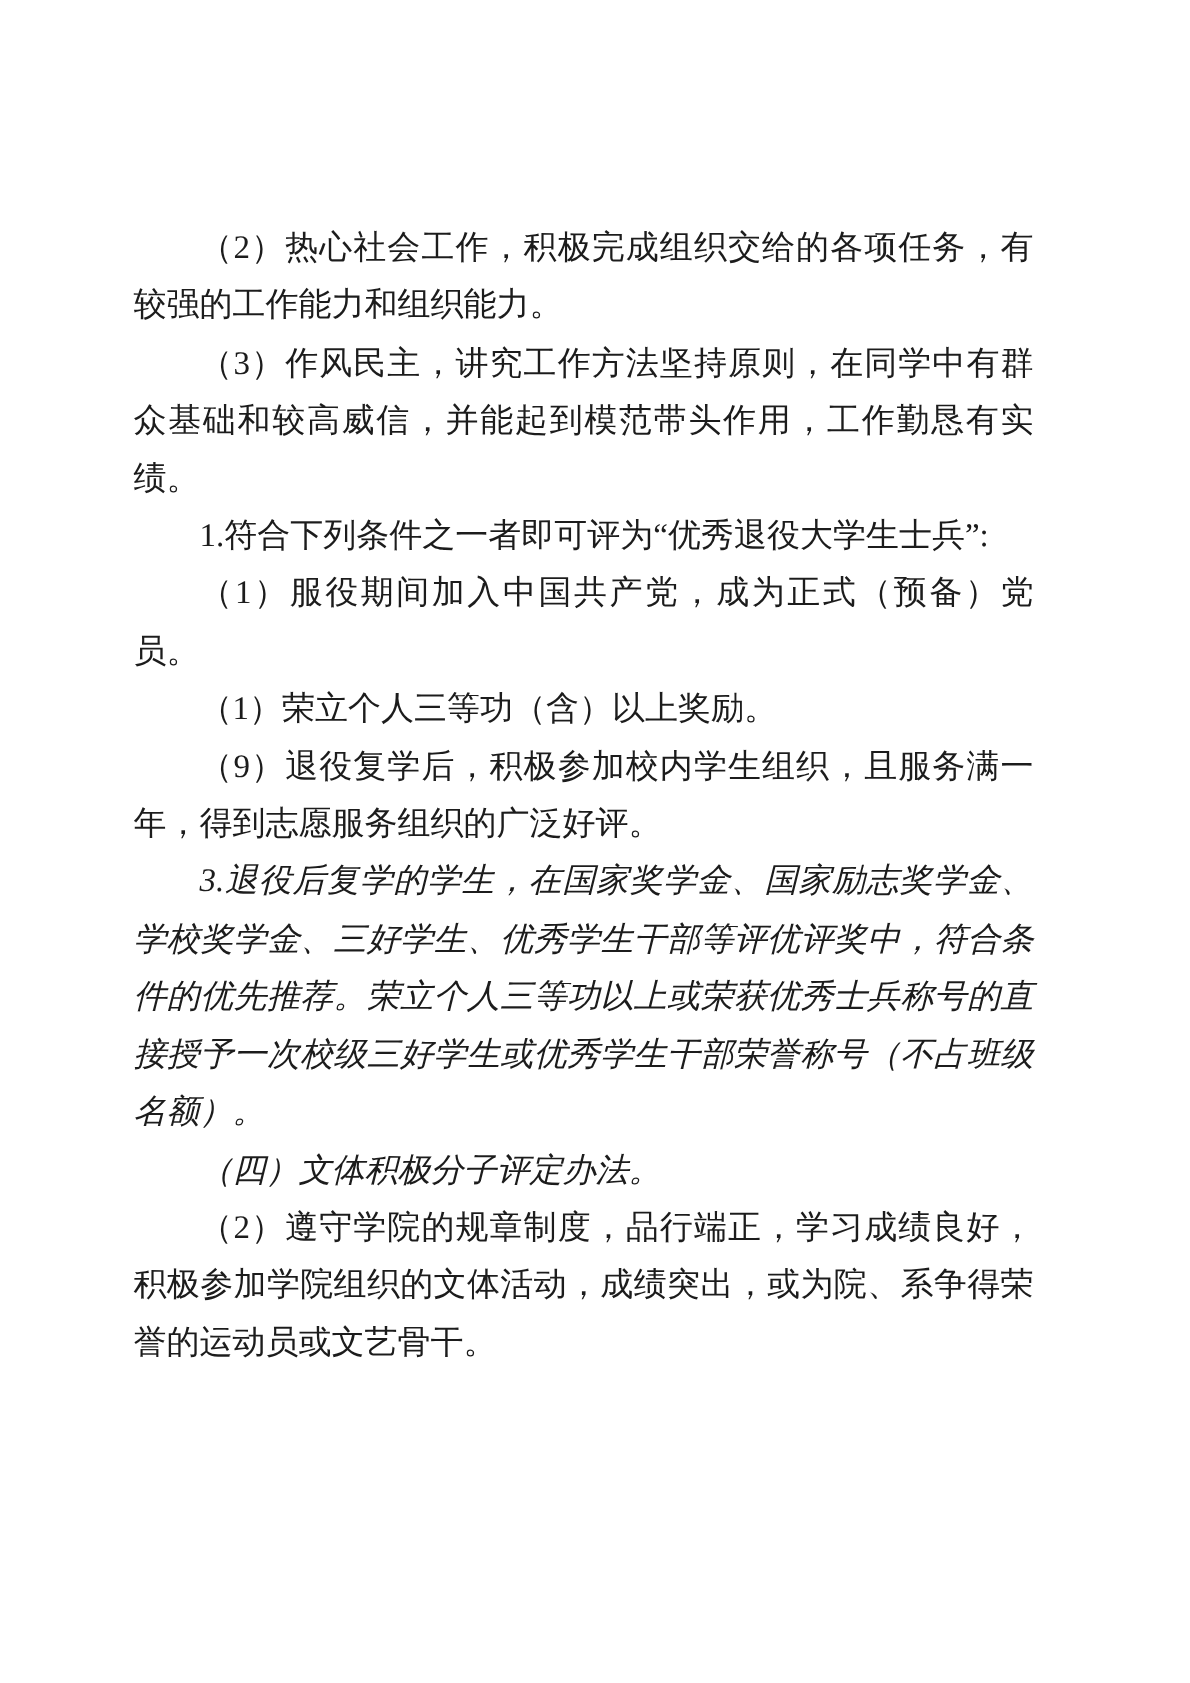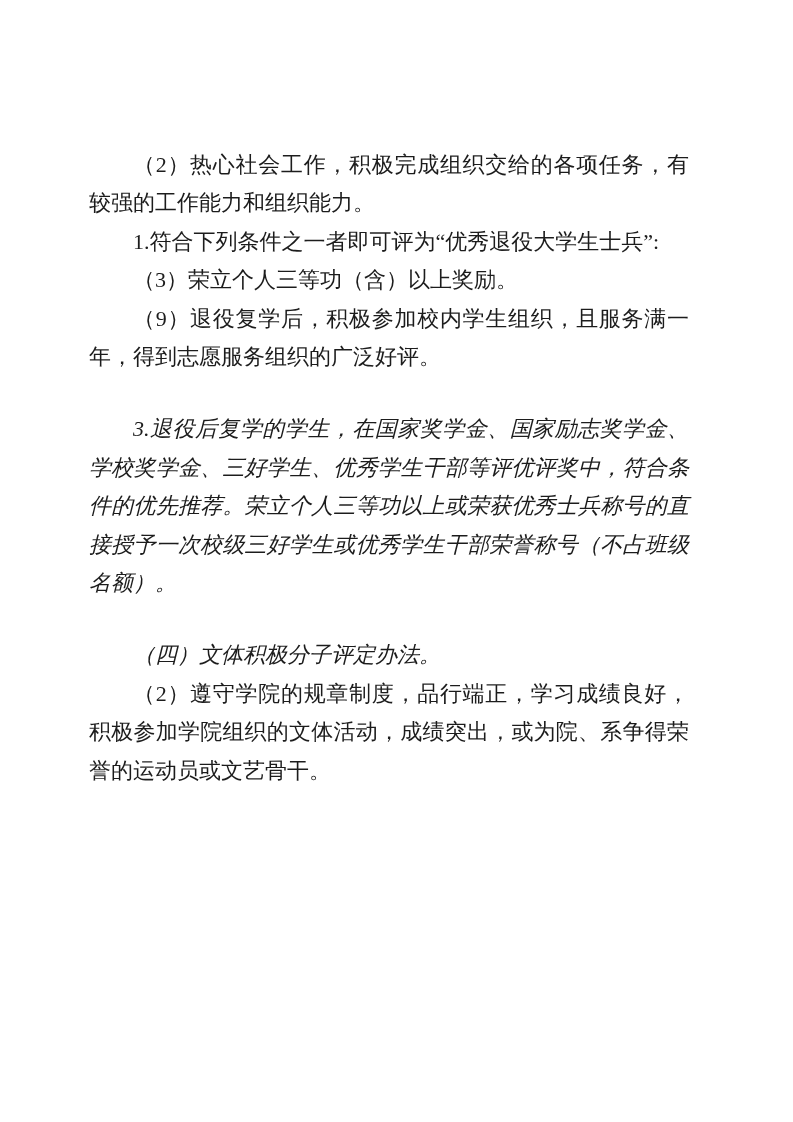--- a/index.html
+++ b/index.html
@@ -28,29 +28,30 @@
     line-height: 38.4px;
     letter-spacing: 0px;
     color: #1c1c1c;
     text-align: justify;
     text-justify: inter-character;
     text-indent: 2em;
     word-break: break-all;
   }
   .kai {
     font-style: italic;
-    margin-top: 34px;
   }
 </style>
 </head>
 <body>
 
 <div class="page">
   <div class="content">
     <p class="para">（2）热心社会工作，积极完成组织交给的各项任务，有较强的工作能力和组织能力。</p>
+    <p class="para">（3）作风民主，讲究工作方法坚持原则，在同学中有群众基础和较高威信，并能起到模范带头作用，工作勤恳有实绩。</p>
     <p class="para">1.符合下列条件之一者即可评为“优秀退役大学生士兵”:</p>
-    <p class="para">（3）荣立个人三等功（含）以上奖励。</p>
+    <p class="para">（1）服役期间加入中国共产党，成为正式（预备）党员。</p>
+    <p class="para">（1）荣立个人三等功（含）以上奖励。</p>
     <p class="para">（9）退役复学后，积极参加校内学生组织，且服务满一年，得到志愿服务组织的广泛好评。</p>
     <p class="para kai">3.退役后复学的学生，在国家奖学金、国家励志奖学金、学校奖学金、三好学生、优秀学生干部等评优评奖中，符合条件的优先推荐。荣立个人三等功以上或荣获优秀士兵称号的直接授予一次校级三好学生或优秀学生干部荣誉称号（不占班级名额）。</p>
     <p class="para kai">（四）文体积极分子评定办法。</p>
     <p class="para">（2）遵守学院的规章制度，品行端正，学习成绩良好，积极参加学院组织的文体活动，成绩突出，或为院、系争得荣誉的运动员或文艺骨干。</p>
   </div>
 </div>
 
 </body></html>

